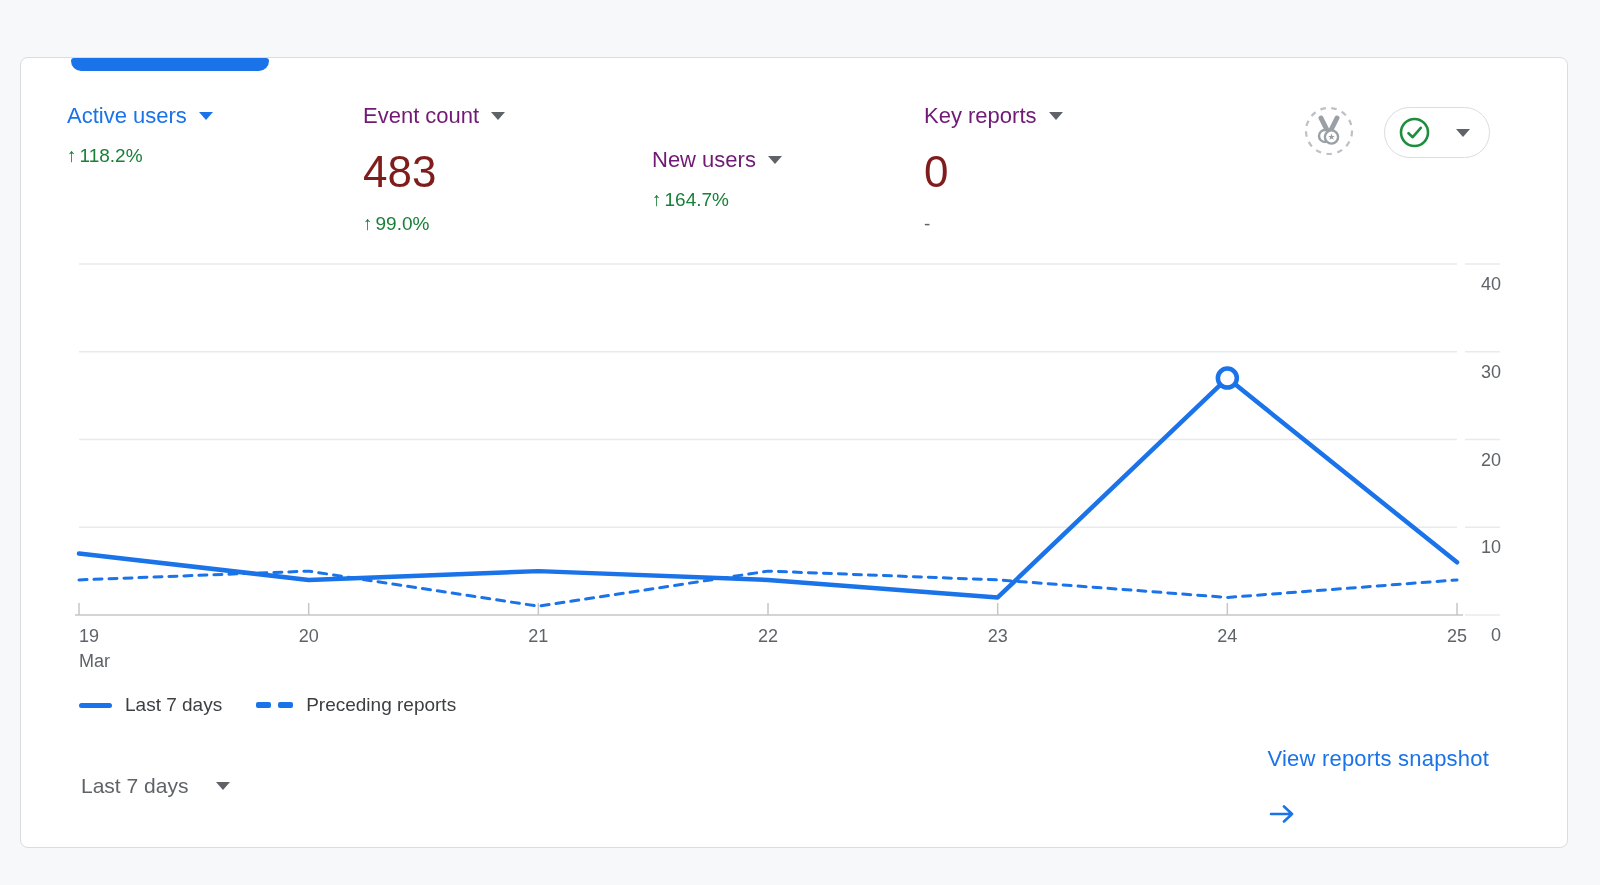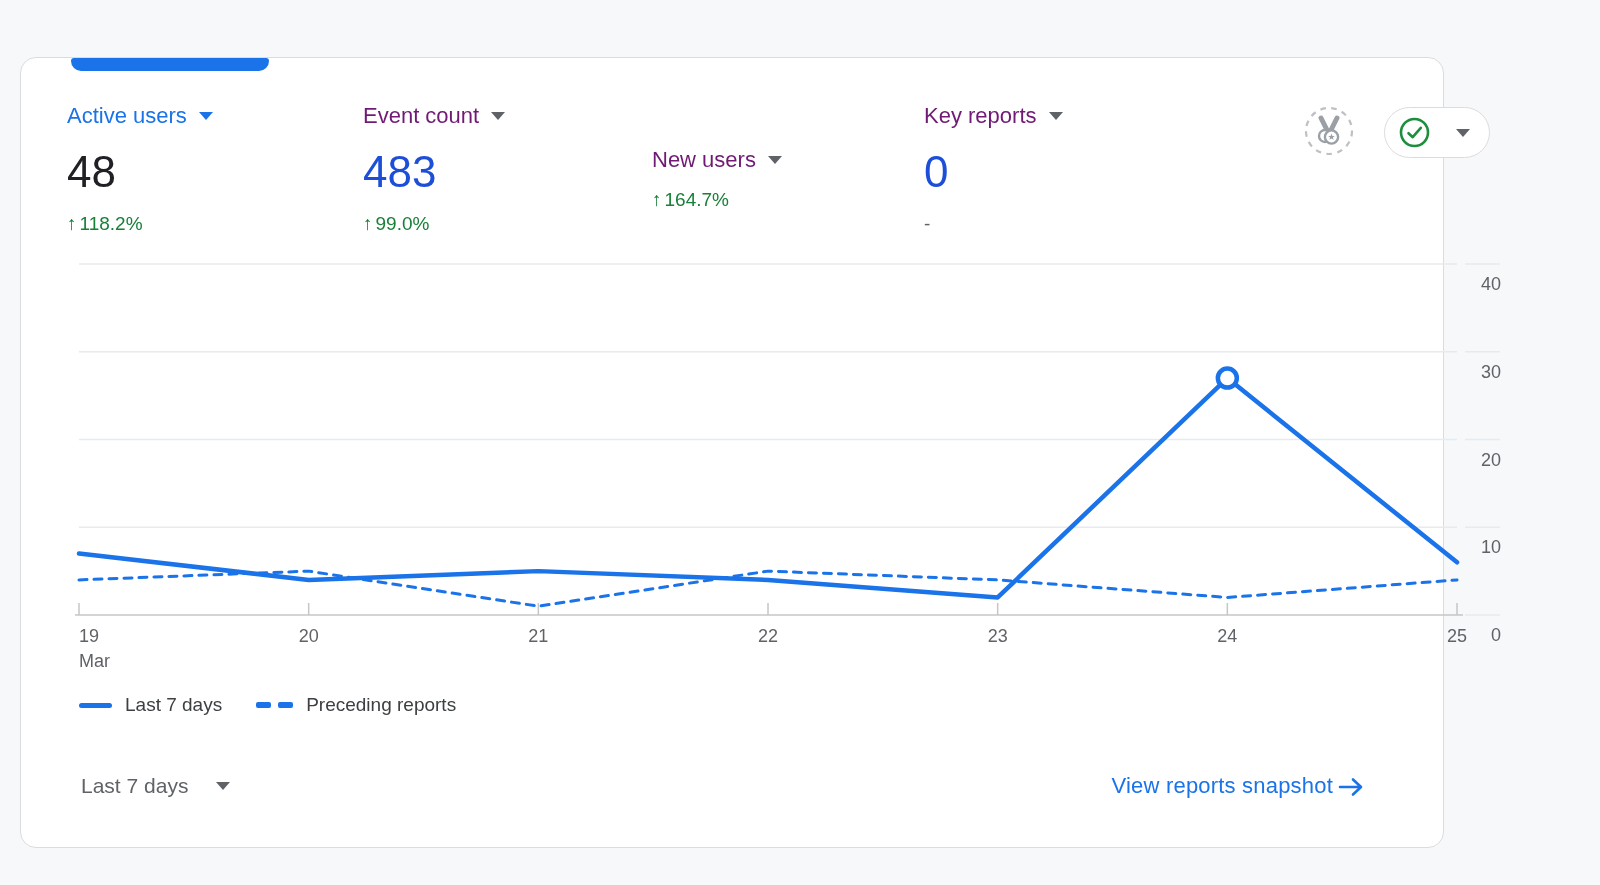--- a/index.html
+++ b/index.html
@@ -4,39 +4,39 @@
 <style>
   * { margin:0; padding:0; box-sizing:border-box; }
   html,body { width:1600px; height:885px; }
   body {
     background:#f6f8fa;
     font-family:"Liberation Sans", sans-serif;
     position:relative;
     overflow:hidden;
   }
   .card {
-    position:absolute; left:20px; top:57px; width:1424px; height:791px;
-    background:#ffffff; border:1px solid #dadce0; border-radius:16px;
+    position:absolute; left:20px; top:57px; width:1548px; height:791px;
+    background:#ffffff; border:1px solid #dadce0; border-radius:8px;
   }
   .tab-indicator {
     position:absolute; left:50px; top:0; width:198px; height:13px;
     background:#1a73e8; border-radius:3px 3px 10px 10px;
   }
   
   .metric { position:absolute; top:44px; }
   .metric.m0 { left:46px; }
   .metric.m1 { left:342px; }
   .metric.m2 { left:631px;margin-top:44px; }
   .metric.m3 { left:903px; }
   .metric-head { display:flex; align-items:center; gap:12px; cursor:pointer; height:28px; }
   .metric-label { font-size:22px; color:#701a75; }
   .metric.active .metric-label { color:#1a73e8; }
   .caret { width:0; height:0; border-left:7px solid transparent; border-right:7px solid transparent; border-top:8px solid #5f6368; }
   .metric.active .caret { border-top-color:#1a73e8; }
-  .metric-value { margin-top:16px; font-size:44px; line-height:52px; color:#1d4ed8; font-weight:400; }
+  .metric-value { margin-top:16px; font-size:44px; line-height:52px; color:#7f1d1d; font-weight:400; }
   .metric.active .metric-value { color:#202124; }
   .metric-delta { margin-top:14px; font-size:19px; line-height:24px; color:#188038; display:flex; align-items:center; gap:3px; }
   .metric-delta.neutral { color:#5f6368; }
   .delta-arrow { font-size:19px; }
   
   .medal-btn { position:absolute; left:1283px; top:48px; width:50px; height:50px; cursor:pointer; }
   .status-pill {
     position:absolute; left:1363px; top:49px; width:106px; height:51px;
     border:1px solid #dadce0; border-radius:26px; background:#fff;
     display:flex; align-items:center; justify-content:space-between;
@@ -51,36 +51,35 @@
   .legend-item { display:flex; align-items:center; gap:13px; }
   .swatch-solid { width:33px; height:5px; background:#1a73e8; border-radius:3px; }
   .swatch-dashed { display:flex; gap:7px; }
   .swatch-dashed i { display:block; width:15px; height:6px; background:#1a73e8; border-radius:2px; }
   .legend-label { font-size:19px; color:#3c4043; }
   
   .footer { position:absolute; left:60px; right:78px; top:703px; height:50px; display:flex; align-items:center; justify-content:space-between; }
   .range-selector { display:flex; align-items:center; gap:28px; cursor:pointer; }
   .range-label { font-size:21px; color:#5f6368; }
   .range-caret { width:0; height:0; border-left:7px solid transparent; border-right:7px solid transparent; border-top:8px solid #5f6368; }
-  .snapshot-link { display:flex; align-items:flex-end; gap:4px; cursor:pointer; }
+  .snapshot-link { display:flex; align-items:flex-start; gap:30px; cursor:pointer;flex-direction:column; }
   .snapshot-label { font-size:22px; color:#1a73e8; font-weight:500; letter-spacing:0.2px; }
 </style>
 </head>
 <body>
 
 <div class="card">
 
   <div class="tab-indicator"></div>
 
   <div class="metric m0 active">
     <div class="metric-head">
       <span class="metric-label">Active users</span>
       <span class="caret"></span>
     </div>
-    <div class="metric-value">48</div>
     <div class="metric-delta">
       <span class="delta-arrow">↑</span>
       <span>118.2%</span>
     </div>
   </div>
 
   <div class="metric m1">
     <div class="metric-head">
       <span class="metric-label">Event count</span>
       <span class="caret"></span>

